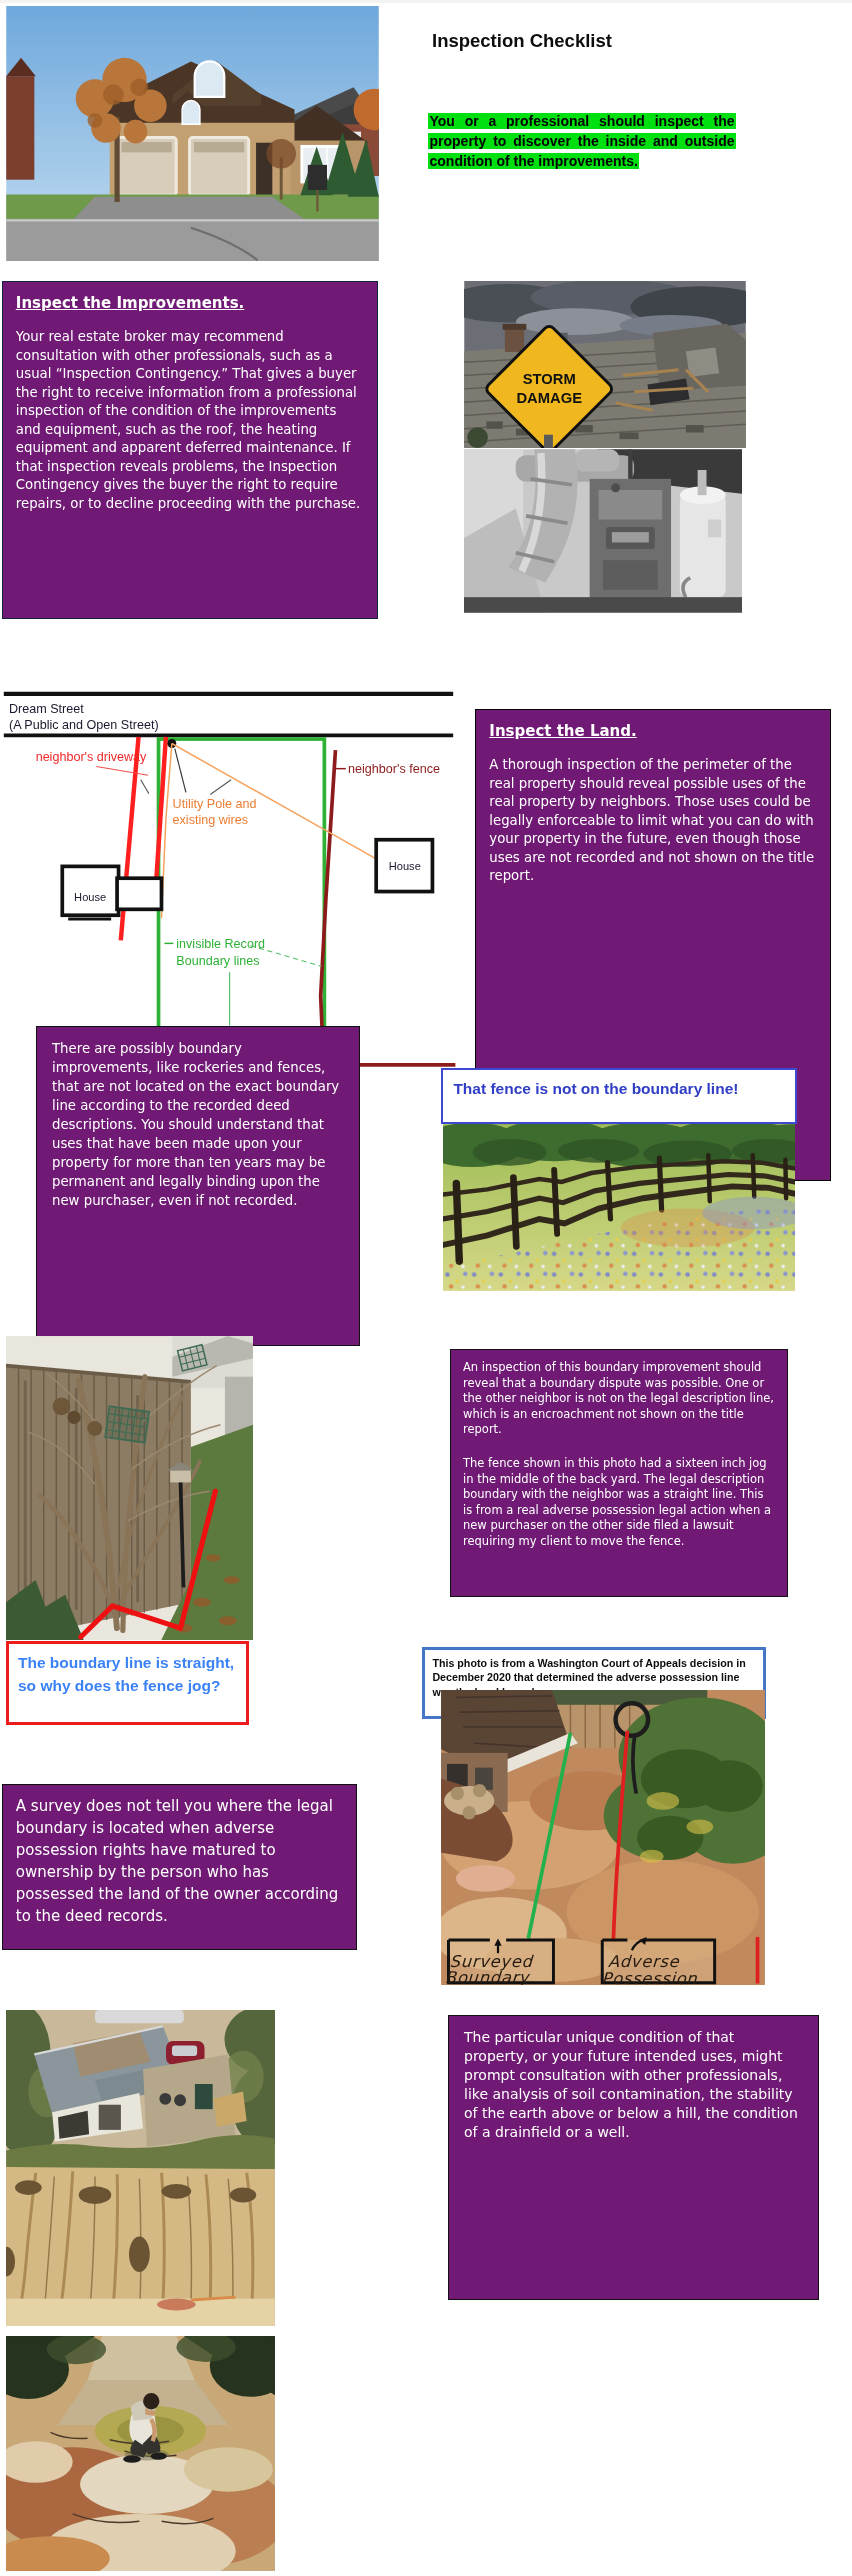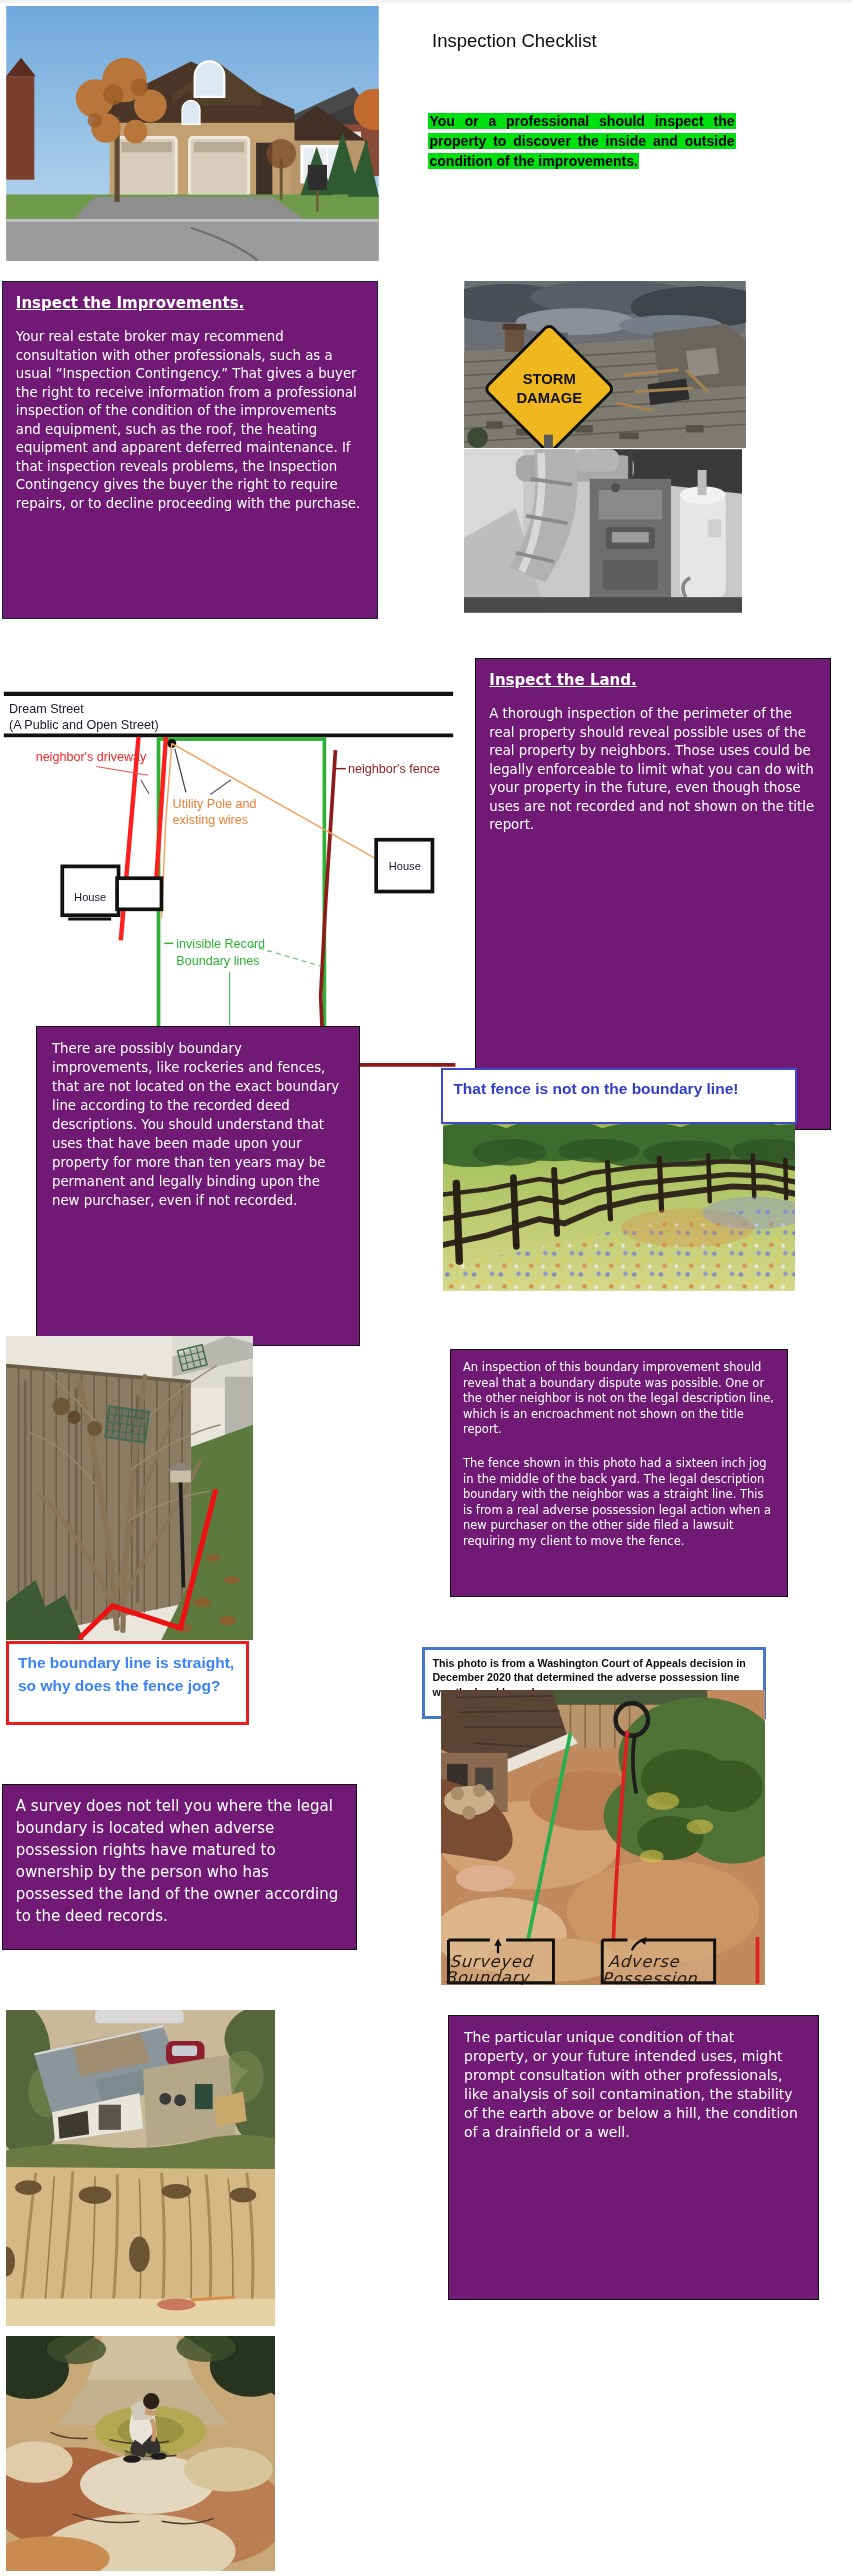--- a/index.html
+++ b/index.html
@@ -11,21 +11,21 @@
     position:absolute;box-sizing:border-box;
     background:#701a75;color:#ffffff;
     border:1.5px solid #14233f;
     font-family:"DejaVu Sans",sans-serif;
     padding:10.4px 13.3px;
   }
   .bb-head{font-weight:bold;text-decoration:underline;font-size:15px;margin:1.5px 0 16.3px 0;}
   .bb-body{font-size:13.3px;line-height:18.5px;}
   .bb-body p{margin:0 0 18.5px 0;}
   .bb-body p:last-child{margin-bottom:0;}
-  #page-title{font-size:18.5px;font-weight:normal;color:#0d0d0d;font-family:"Liberation Sans",sans-serif;}
+  #page-title{font-size:18.5px;font-weight:bold;color:#0d0d0d;font-family:"Liberation Sans",sans-serif;}
   #green-block{font-size:14px;font-weight:bold;line-height:20px;text-align:justify;color:#000;
     font-family:"Liberation Sans",sans-serif;}
   #green-block span{padding:0 1.5px;box-decoration-break:clone;-webkit-box-decoration-break:clone;}
   .callout-blue{
     position:absolute;box-sizing:border-box;background:#fff;
     border:2.2px solid #3d49cf;color:#2f3ec4;font-weight:bold;font-size:15.5px;
     padding:9.6px 10.4px;font-family:"Liberation Sans",sans-serif;
   }
   .callout-red{
     position:absolute;box-sizing:border-box;background:#fff;
@@ -261,21 +261,21 @@
     <rect x="84" y="245" width="76" height="66" fill="#fff" stroke="#111" stroke-width="5"></rect>
     <rect x="158" y="261" width="60" height="42" fill="#fff" stroke="#111" stroke-width="5"></rect>
     <line x1="92" y1="316" x2="150" y2="316" stroke="#111" stroke-width="4"></line>
     <text x="100" y="292" font-size="15" fill="#1a1a2e" font-family="Liberation Sans,sans-serif">House</text>
 
     <rect x="508" y="209" width="76" height="70" fill="#fff" stroke="#111" stroke-width="5"></rect>
     <text x="525" y="250" font-size="15" fill="#1a1a2e" font-family="Liberation Sans,sans-serif">House</text>
   </svg>
 </div>
 
-<div class="bluebox" style="left:475px;top:658px;width:356px;height:472px;border:1.5px solid #000;">
+<div class="bluebox" style="left:475px;top:709px;width:356px;height:472px;border:1.5px solid #000;">
   <div class="bb-head">Inspect the Land.</div>
   <div class="bb-body">
     <p>A thorough inspection of the perimeter of the real property should reveal possible uses of the real property by neighbors. Those uses could be legally enforceable to limit what you can do with your property in the future, even though those uses are not recorded and not shown on the title report.</p>
   </div>
 </div>
 
 <div class="bluebox" style="left:36px;top:1026px;width:324px;height:320px;border:1.5px solid #111;padding:12px 15px;">
   <div class="bb-body" style="line-height:19px;">There are possibly boundary improvements, like rockeries and fences, that are not located on the exact boundary line according to the recorded deed descriptions. You should understand that uses that have been made upon your property for more than ten years may be permanent and legally binding upon the new purchaser, even if not recorded.</div>
 </div>
 

